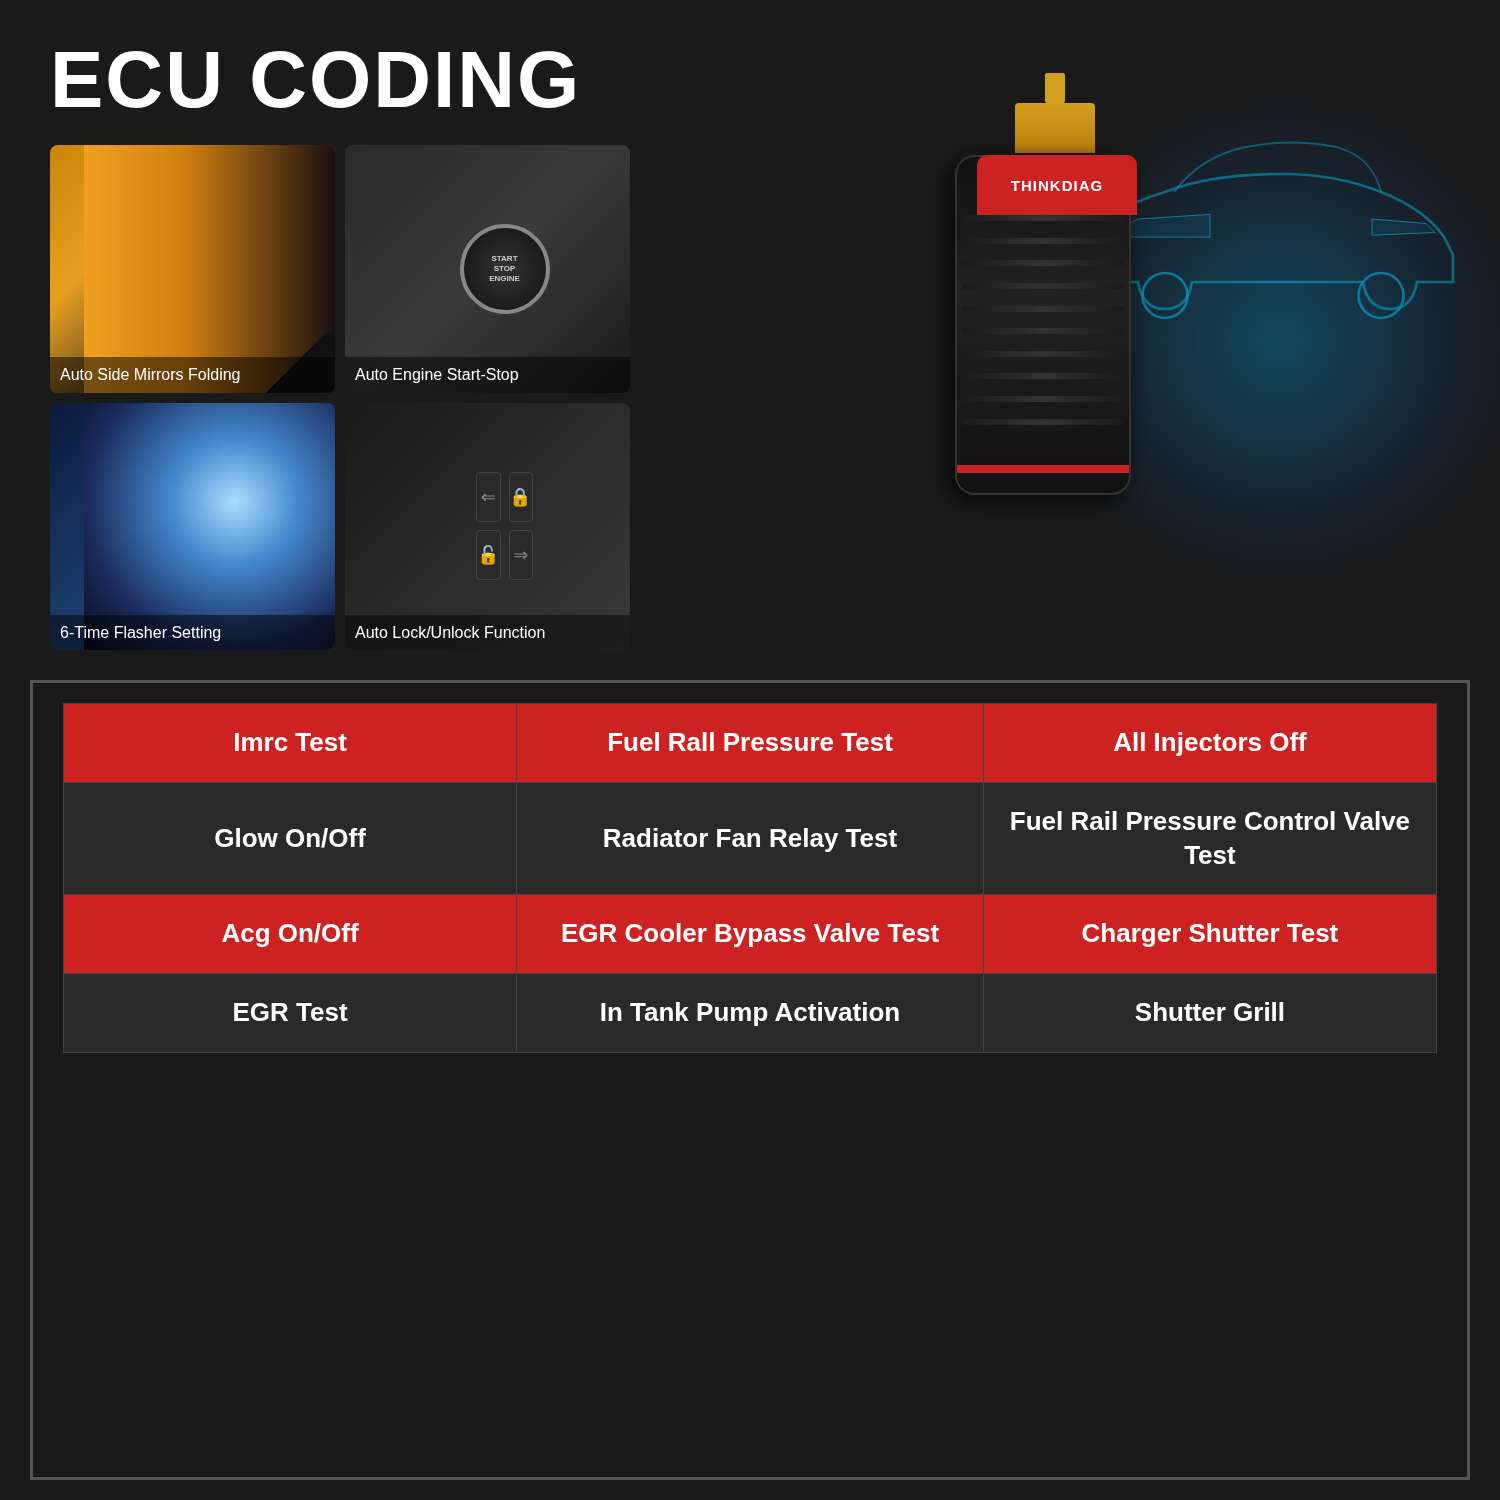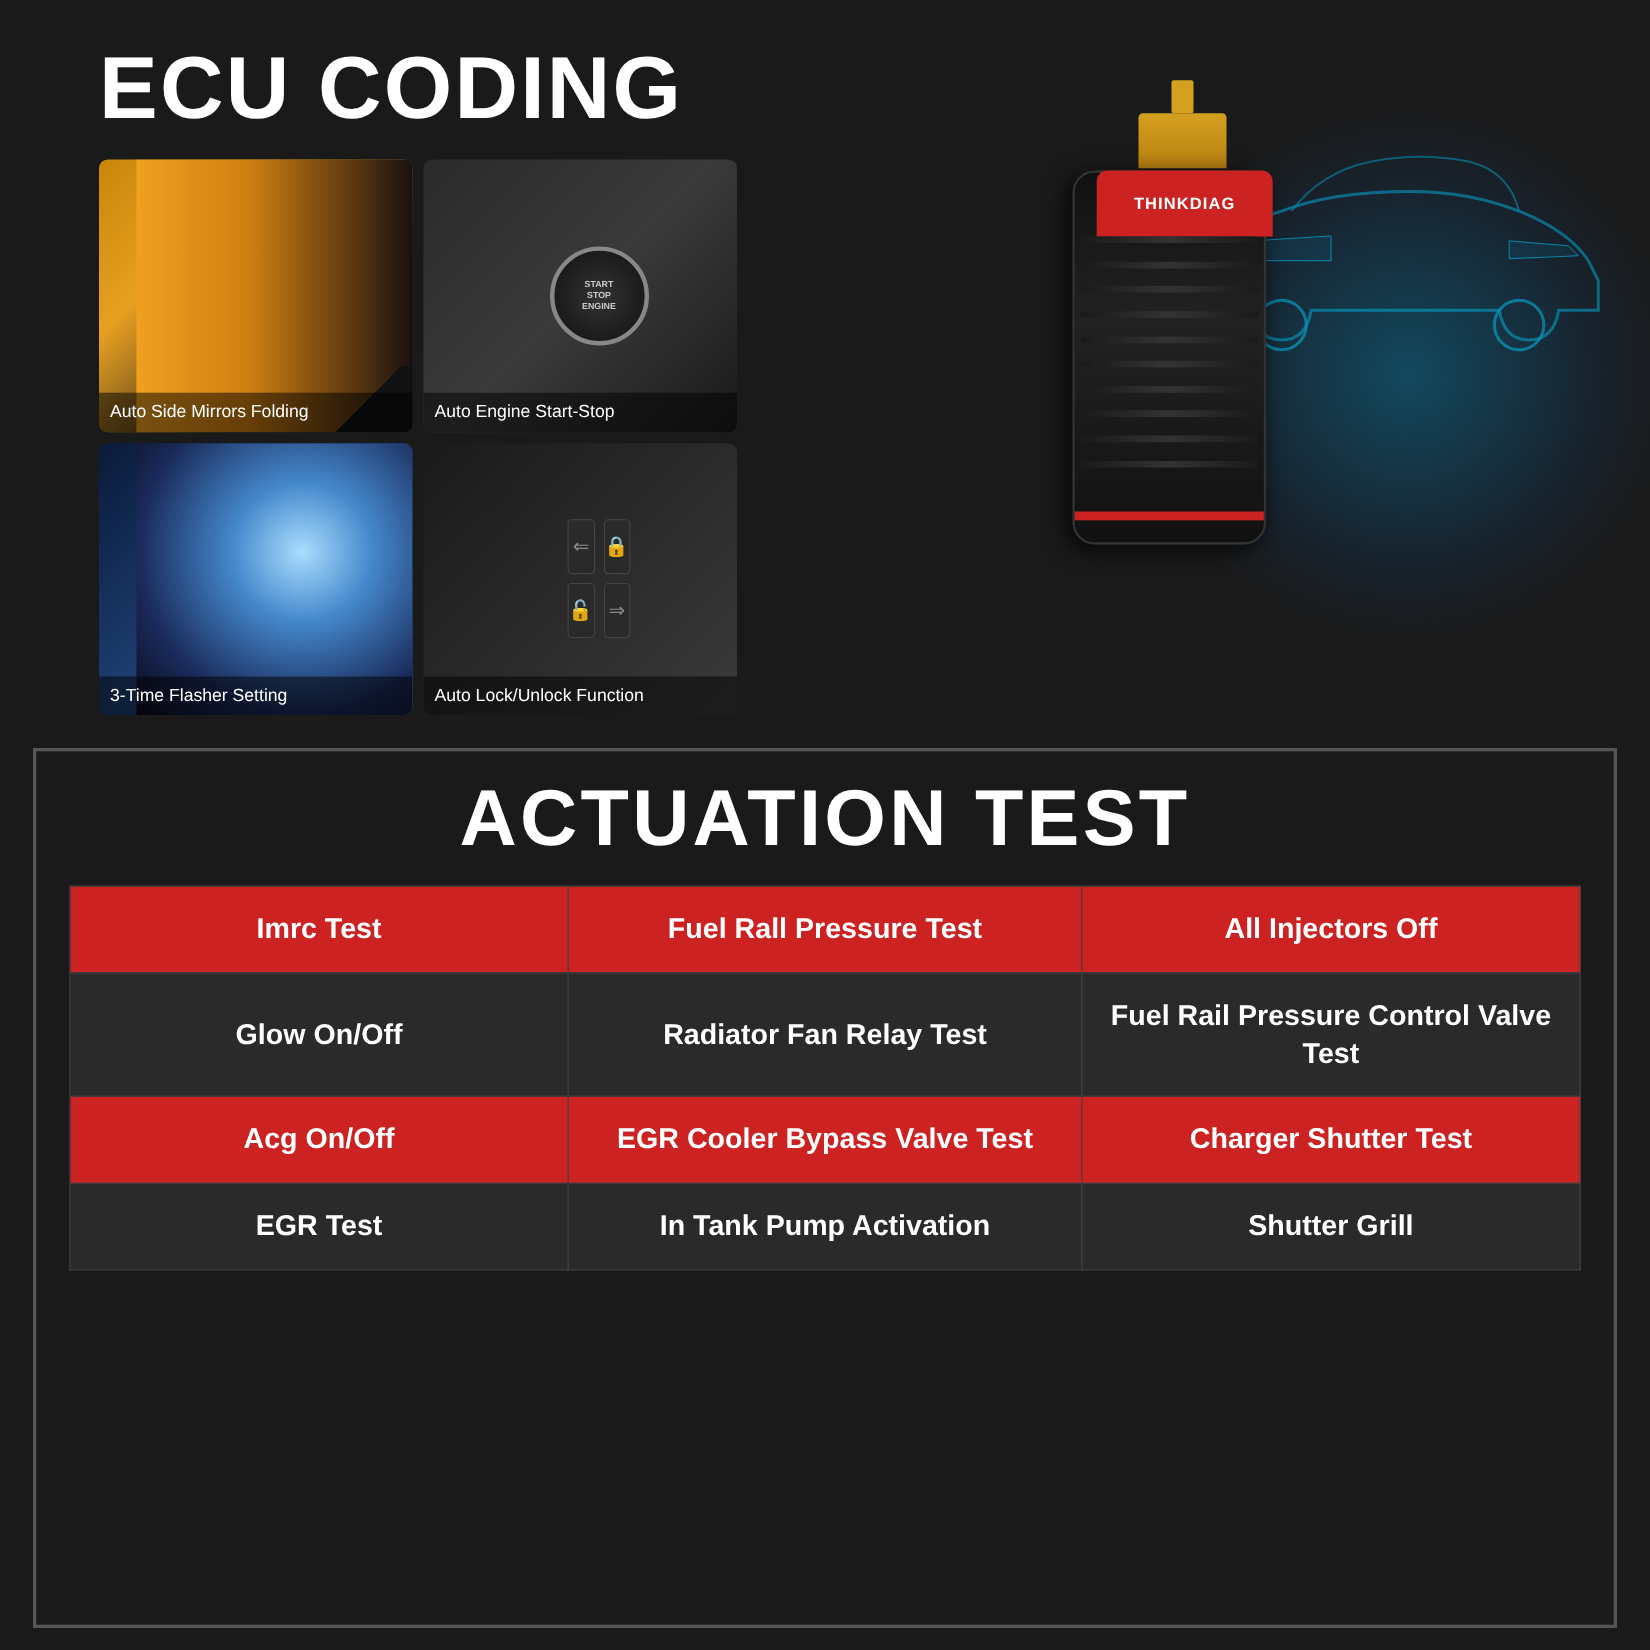--- a/index.html
+++ b/index.html
@@ -18,21 +18,20 @@
       gap: 30px;
       height: 680px;
       position: relative;
     }
 
     .top-left {
       flex: 0 0 580px;
       display: flex;
       flex-direction: column;
       gap: 0;
-      margin-left: 40px;
     }
 
     .ecu-title {
       color: white;
       font-size: 80px;
       font-weight: 900;
       line-height: 1;
       margin-bottom: 25px;
       letter-spacing: 2px;
     }
@@ -321,21 +320,21 @@
 
       <div class="image-cell img-engine">
         <div class="engine-button">
           <span>START<br>STOP<br>ENGINE</span>
         </div>
         <div class="cell-label">Auto Engine Start-Stop</div>
       </div>
 
       <div class="image-cell img-flasher">
         <div class="headlight-visual"></div>
-        <div class="cell-label">3-Time Flasher Setting</div>
+        <div class="cell-label">6-Time Flasher Setting</div>
       </div>
 
       <div class="image-cell img-lock">
         <div class="lock-buttons">
           <div class="lock-btn">
               <span>⇐</span>
             </div>
           <div class="lock-btn">
               <span>🔒</span>
             </div>
@@ -385,21 +384,20 @@
             <div class="ridge"></div>
           </div>
           <div class="device-bottom-stripe"></div>
         </div>
       </div>
     </div>
   </div>
 </div>
 
 <div class="bottom-section">
-  <div class="actuation-title">ACTUATION TEST</div>
   <table class="test-table">
     <tbody id="test-table-body">
         <tr>
           <td>Imrc Test</td>
           <td>Fuel Rall Pressure Test</td>
           <td>All Injectors Off</td>
         </tr>
         <tr>
           <td>Glow On/Off</td>
           <td>Radiator Fan Relay Test</td>

